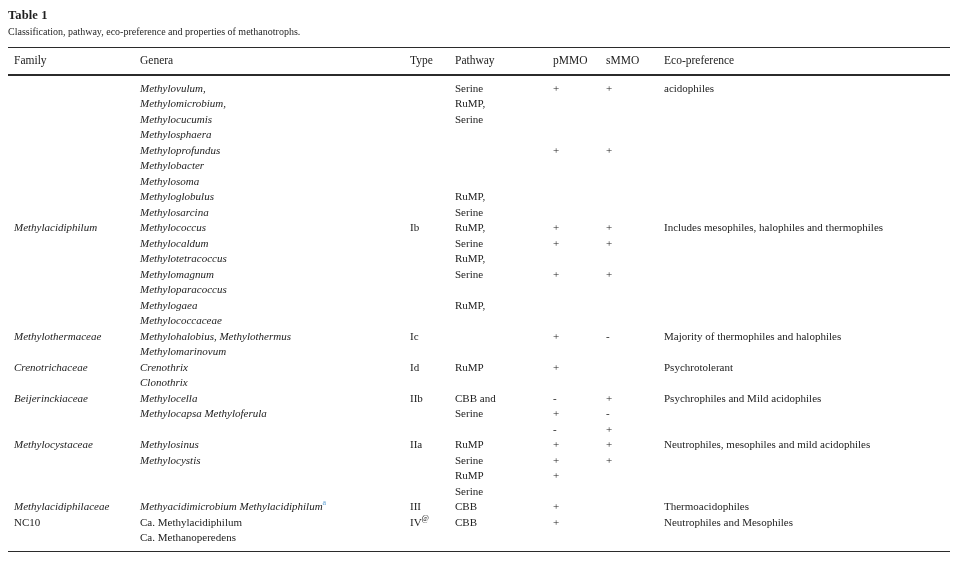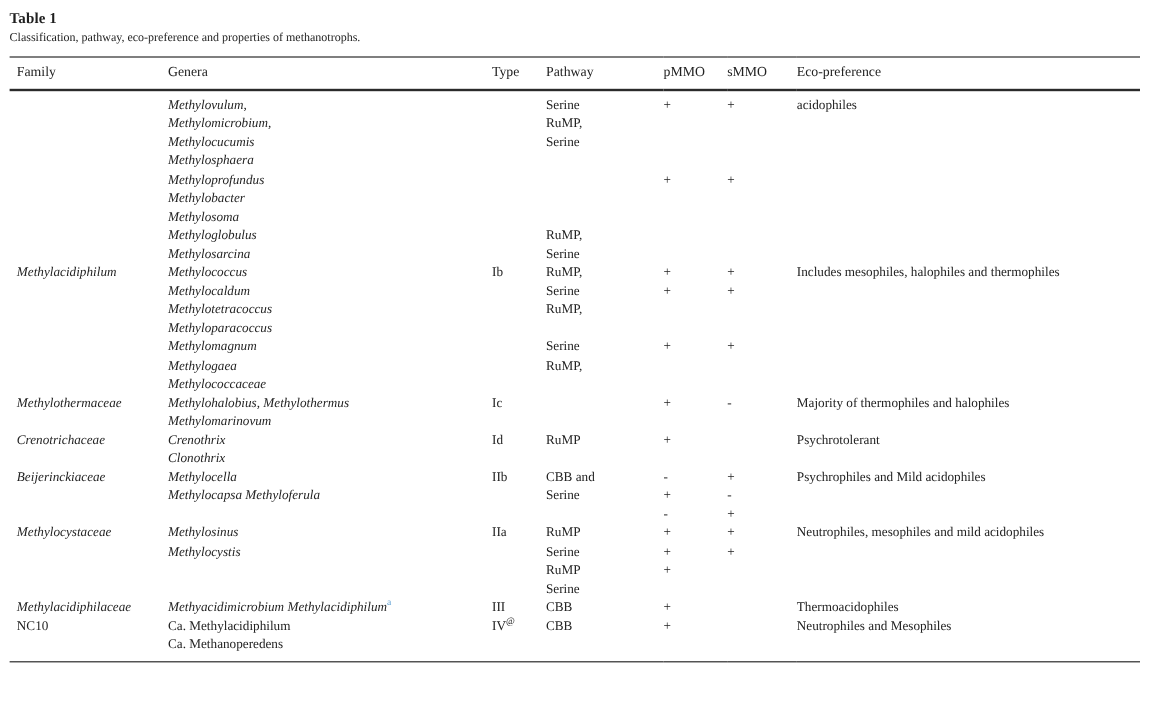--- a/index.html
+++ b/index.html
@@ -179,34 +179,34 @@
           <td><span class="it"></span></td>
           <td><span class="it">Methylotetracoccus</span></td>
           <td><span></span></td>
           <td><span>RuMP,</span></td>
           <td><span></span></td>
           <td><span></span></td>
           <td><span></span></td>
         </tr>
         <tr>
           <td><span class="it"></span></td>
+          <td><span class="it">Methylomagnum</span></td>
+          <td><span></span></td>
+          <td><span>Serine</span></td>
+          <td><span>+</span></td>
+          <td><span>+</span></td>
+          <td><span></span></td>
+        </tr>
+        <tr>
+          <td><span class="it"></span></td>
           <td><span class="it">Methyloparacoccus</span></td>
           <td><span></span></td>
           <td><span></span></td>
           <td><span></span></td>
           <td><span></span></td>
-          <td><span></span></td>
-        </tr>
-        <tr>
-          <td><span class="it"></span></td>
-          <td><span class="it">Methylomagnum</span></td>
-          <td><span></span></td>
-          <td><span>Serine</span></td>
-          <td><span>+</span></td>
-          <td><span>+</span></td>
           <td><span></span></td>
         </tr>
         <tr>
           <td><span class="it"></span></td>
           <td><span class="it">Methylogaea</span></td>
           <td><span></span></td>
           <td><span>RuMP,</span></td>
           <td><span></span></td>
           <td><span></span></td>
           <td><span></span></td>

